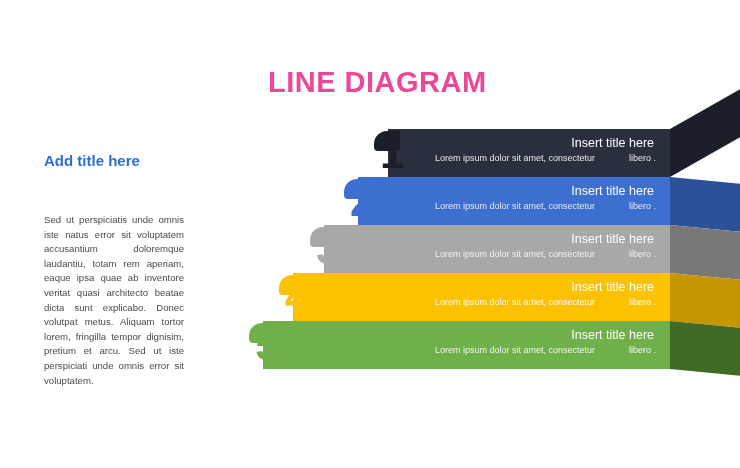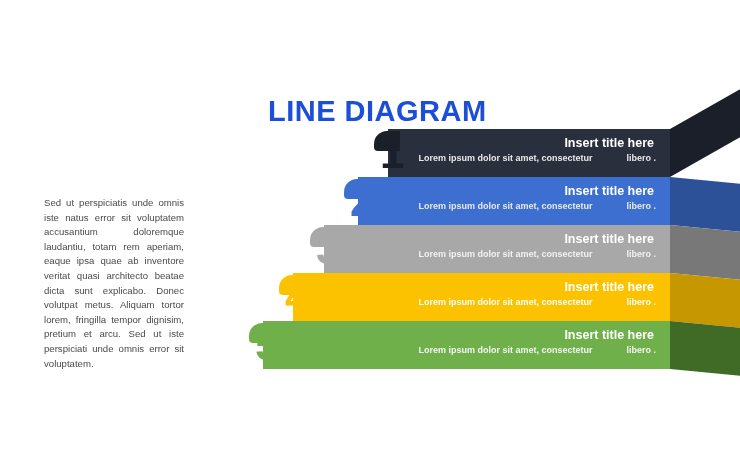--- a/index.html
+++ b/index.html
@@ -110,21 +110,20 @@
 
   
   .txtgrp {
     position: absolute;
     top: 0;
     height: 48px;
     right: 10px;
     width: 420px;
     text-align: right;
     padding-top: 6px;
-    font-weight: bold;
   }
   .ins-title {
     font-size: 12.5px;
     color: #ffffff;
     line-height: 16px;
     padding-right: 6px;
   }
   .lorem {
     font-size: 9px;
     color: #e9e9e9;
@@ -137,23 +136,24 @@
   .row.gray .ins-title { color: #ffffff; }
   .row.gray .lorem { color: #f2f2f2; }
   .row.amber .lorem { color: #fbfbfb; }
   .row.green .lorem { color: #f4f4f4; }
 </style>
 </head>
 <body>
 
 <div id="stage">
 
-  <div id="page-title" style="color: #1d4ed8; margin-top: 29px;">LINE DIAGRAM</div>
+  <div id="page-title" style="color: #ec4899;">LINE DIAGRAM</div>
 
   <div id="left-col">
+    <div id="left-title" style="color: rgb(42, 111, 212);">Add title here</div>
     <div id="left-body">Sed ut perspiciatis unde omnis iste natus error sit voluptatem accusantium doloremque laudantiu, totam rem aperiam, eaque ipsa quae ab inventore veritat quasi architecto beatae dicta sunt explicabo. Donec volutpat metus. Aliquam tortor lorem, fringilla tempor dignisim, pretium et arcu. Sed ut iste perspiciati unde omnis error sit voluptatem.</div>
   </div>
 
   <div id="ribbons">
 
     <div class="row dark" style="left:388px; top:129px; width:282px;">
       <div class="band" style="background: rgb(42, 47, 61);"></div>
       <div class="wing">
         <svg width="72" height="48" viewBox="0 0 72 48">
           <polygon class="fold-poly" points="0,0 72,-41 72,7 0,48" fill="#1b1f2a"></polygon>

